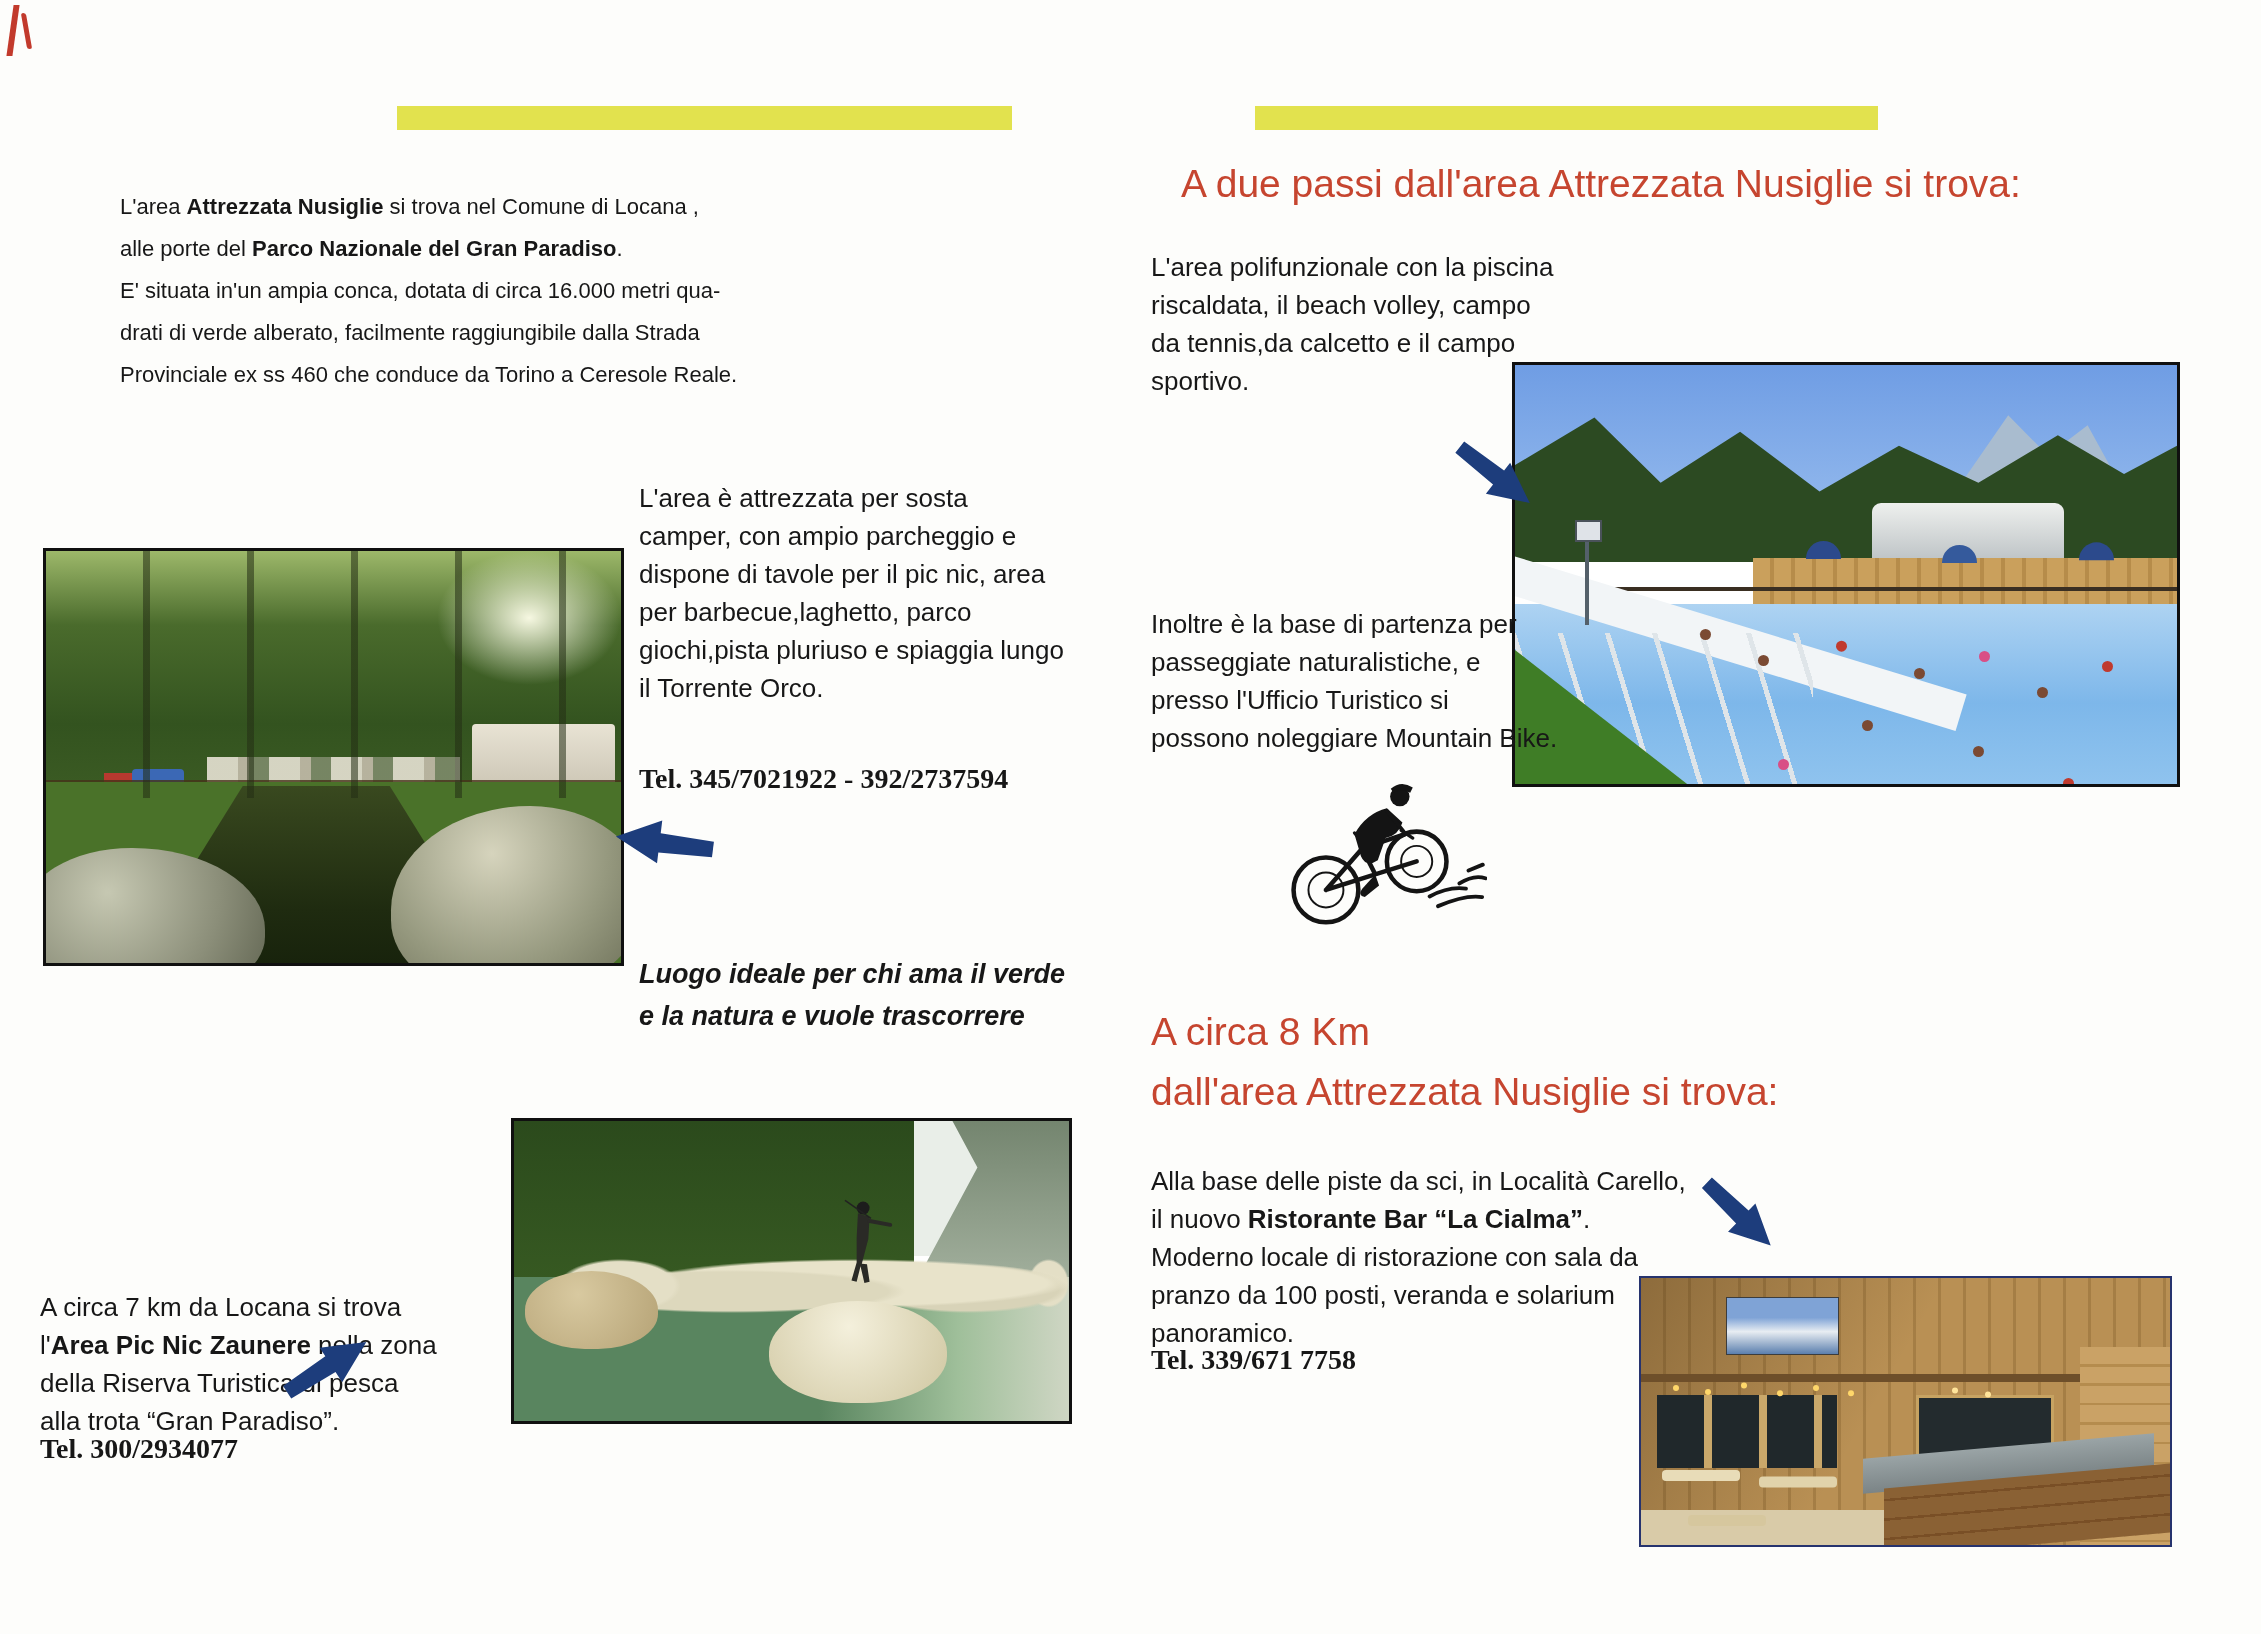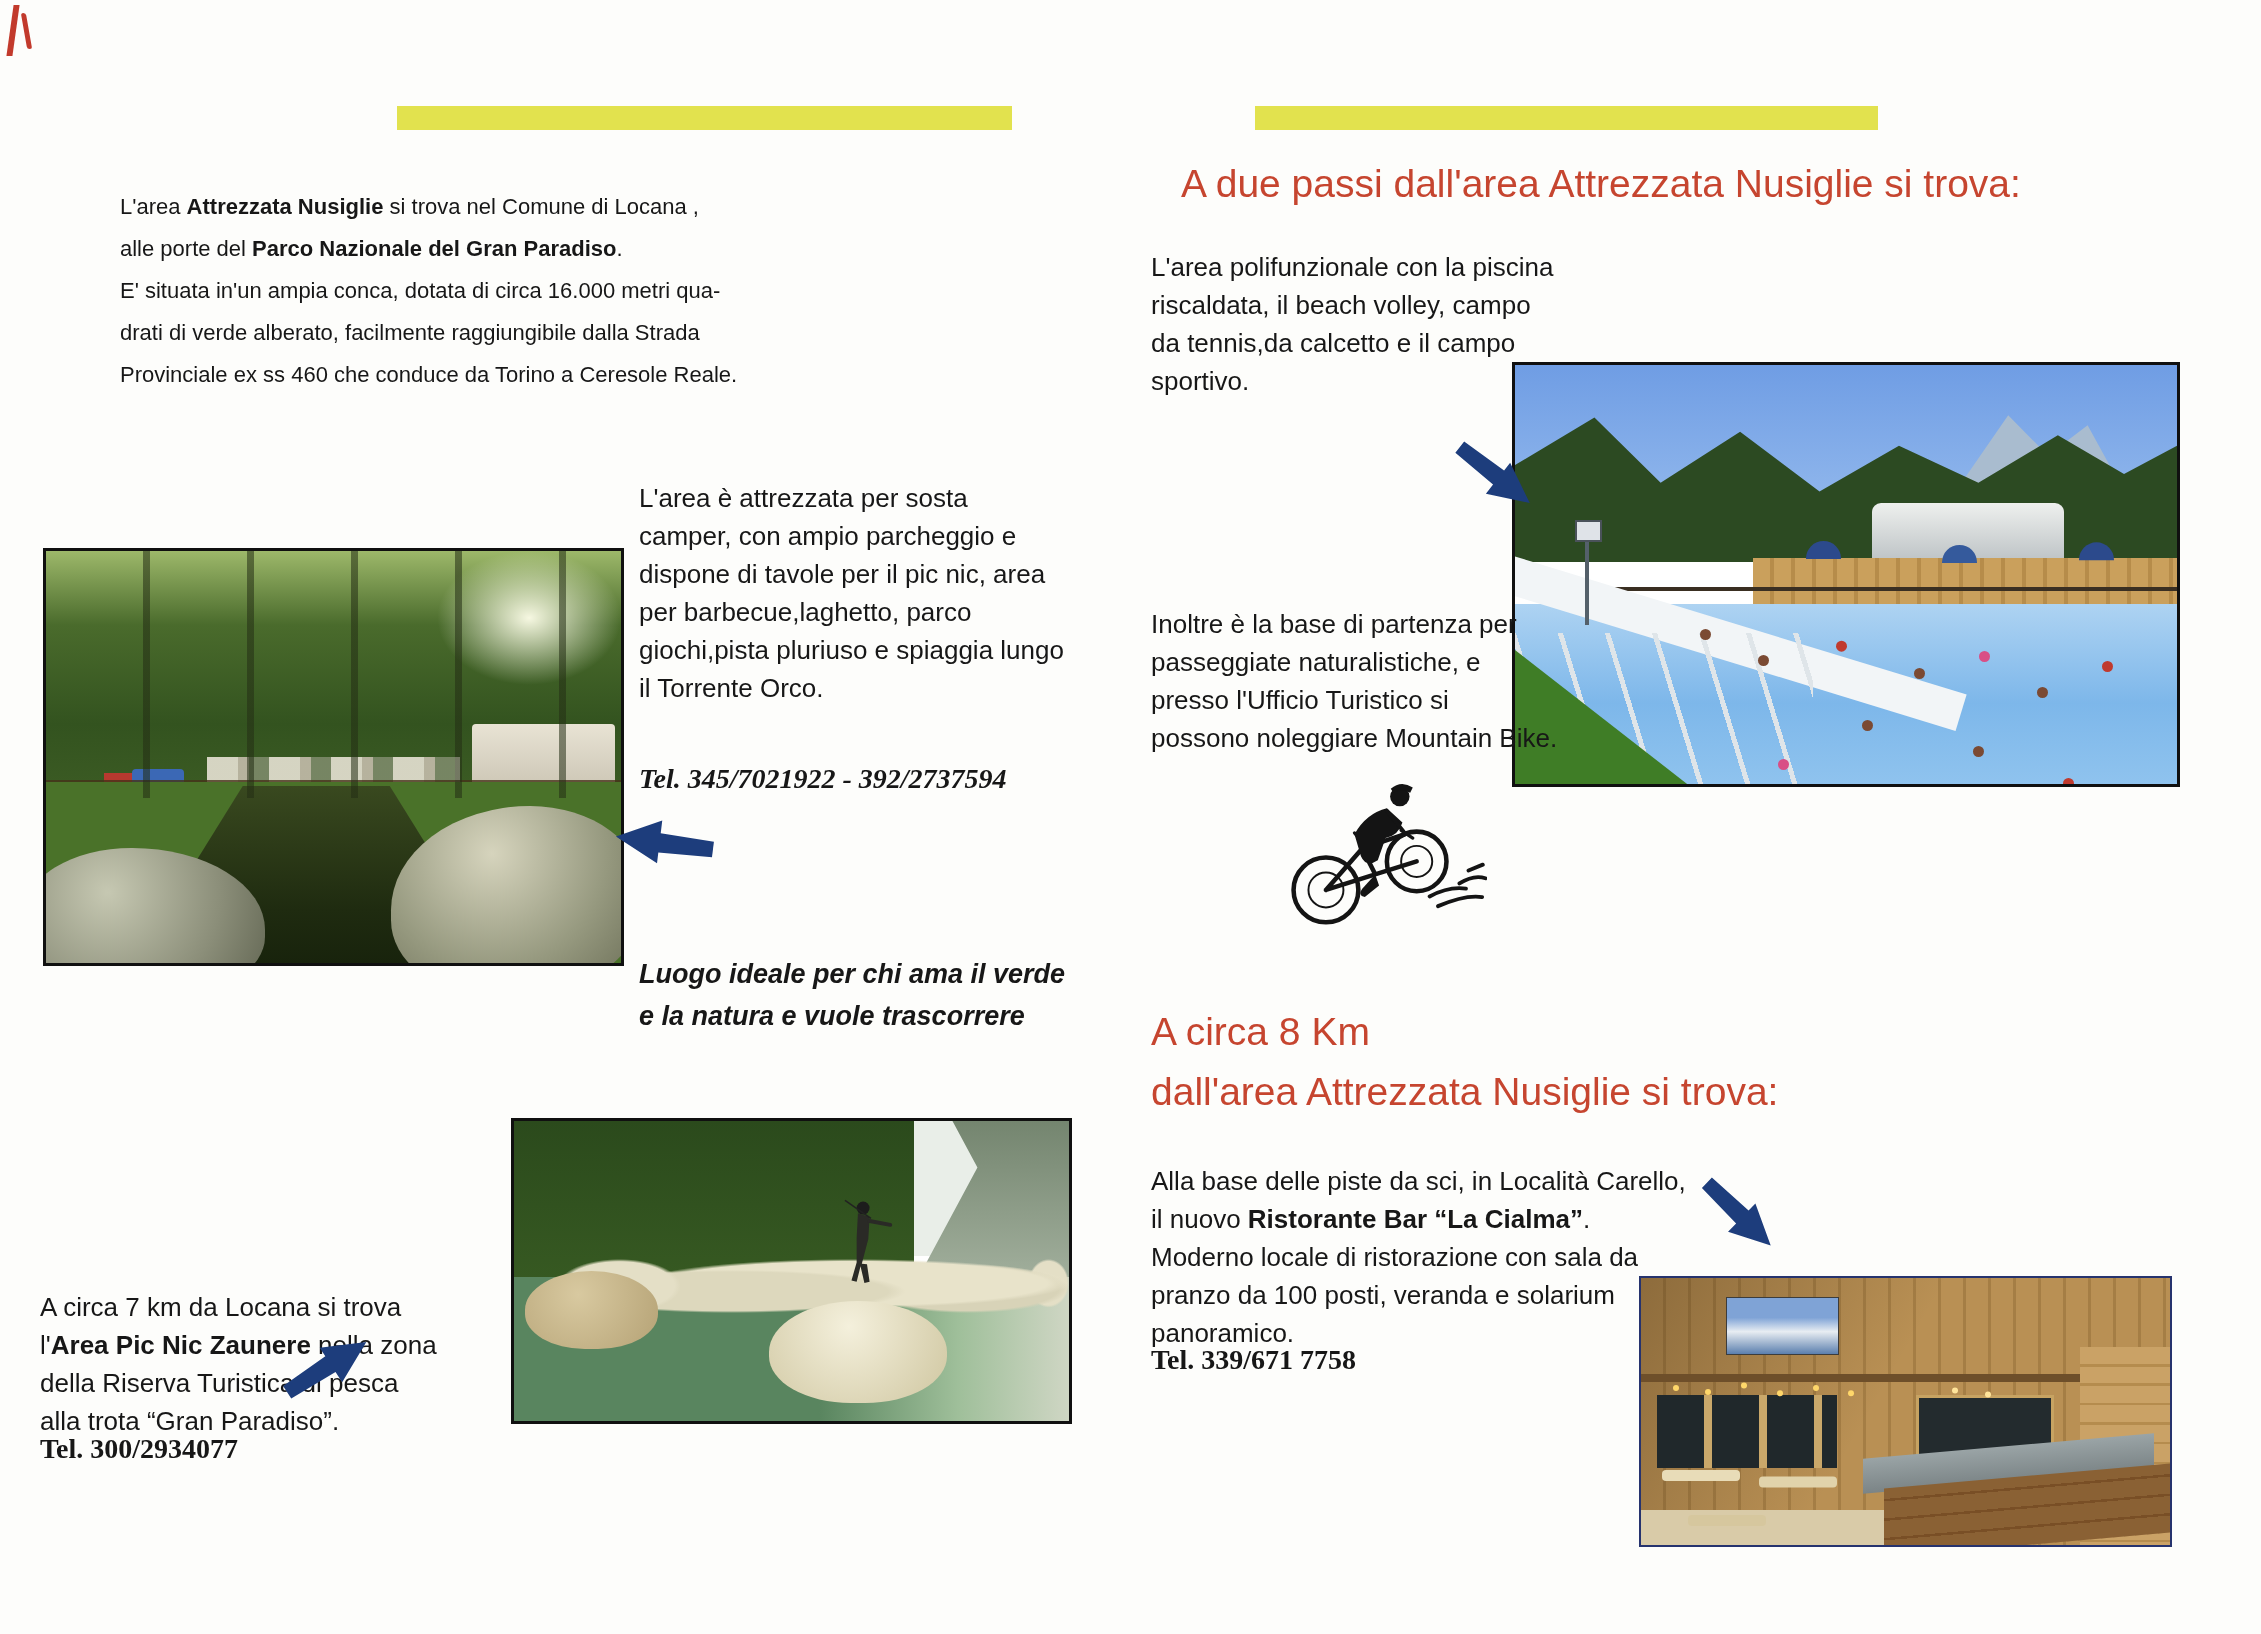--- a/index.html
+++ b/index.html
@@ -164,21 +164,21 @@
     <div class="rv-rock-r"></div>
     <div class="rv-trunks"></div>
   </div>
 
   <div class="abs pre body-text" style="left:639px;top:479px;width:493px;">L'area è attrezzata per sosta
 camper, con ampio parcheggio e
 dispone di tavole per il pic nic, area
 per barbecue,laghetto, parco
 giochi,pista pluriuso e spiaggia lungo
 il Torrente Orco.</div>
-  <div class="abs tel" style="left:639px;top:763px;font-style:italic;">Tel. 345/7021922 -  392/2737594</div>
+  <div class="abs tel" style="left:639px;top:763px;">Tel. 345/7021922 -  392/2737594</div>
 
   <div class="arrow" style="left:615px;top:819px;transform:rotate(187deg);">
     <svg width="99" height="47" viewBox="0 0 100 48">
         <polygon points="0,15 55,13 55,2 100,24 55,46 55,33 0,31" fill="#1d3d7c"></polygon>
       </svg>
   </div>
 
   <div class="abs pre body-text" style="left:1151px;top:605px;width:454px;">Inoltre è la base di partenza per
 passeggiate naturalistiche, e
 presso l'Ufficio Turistico si

